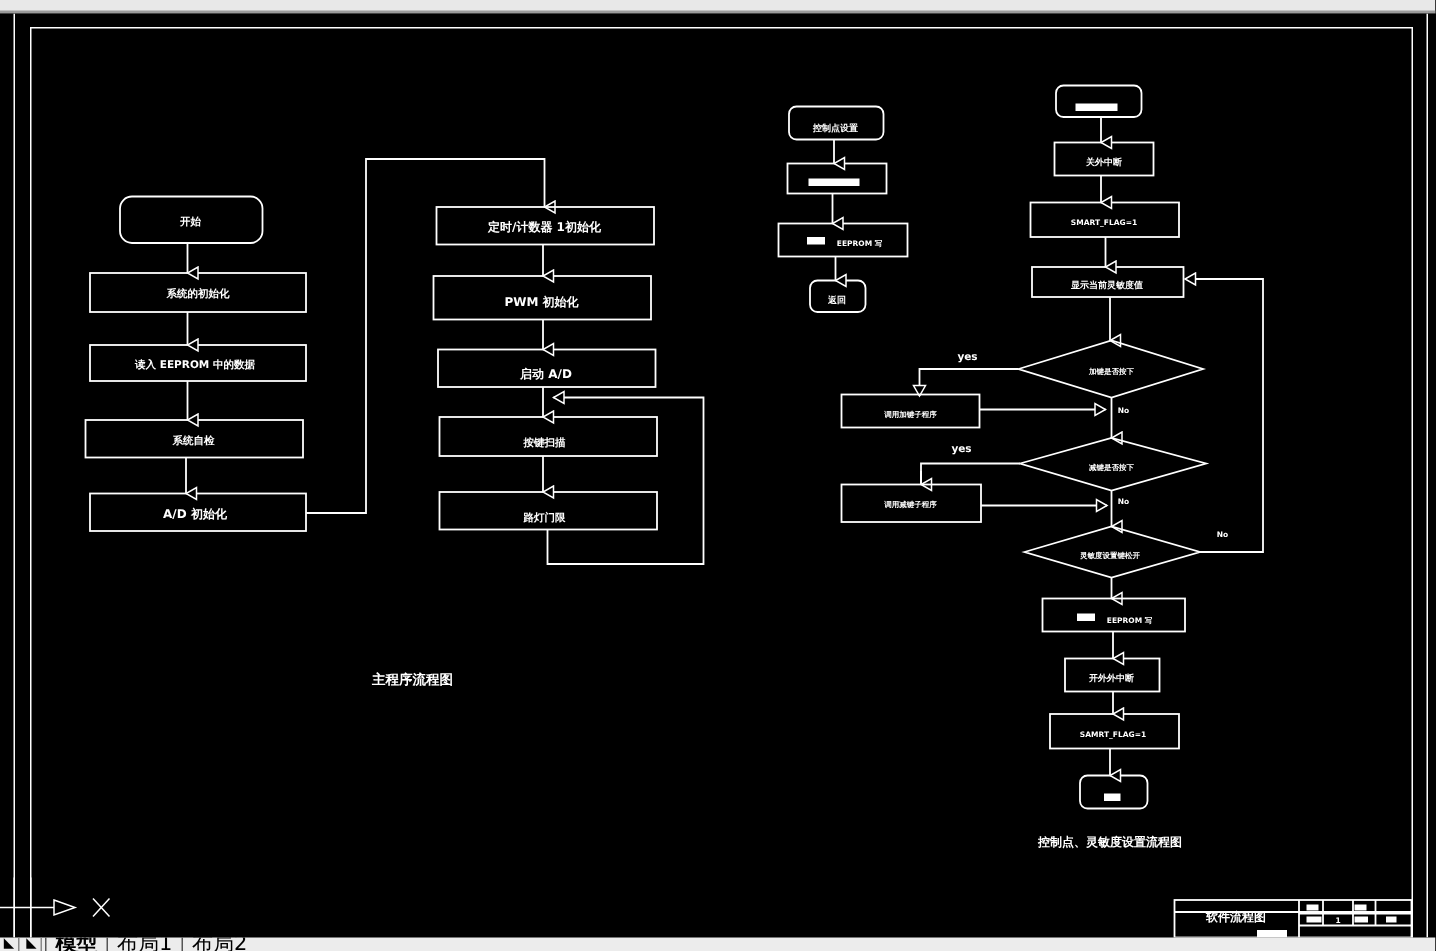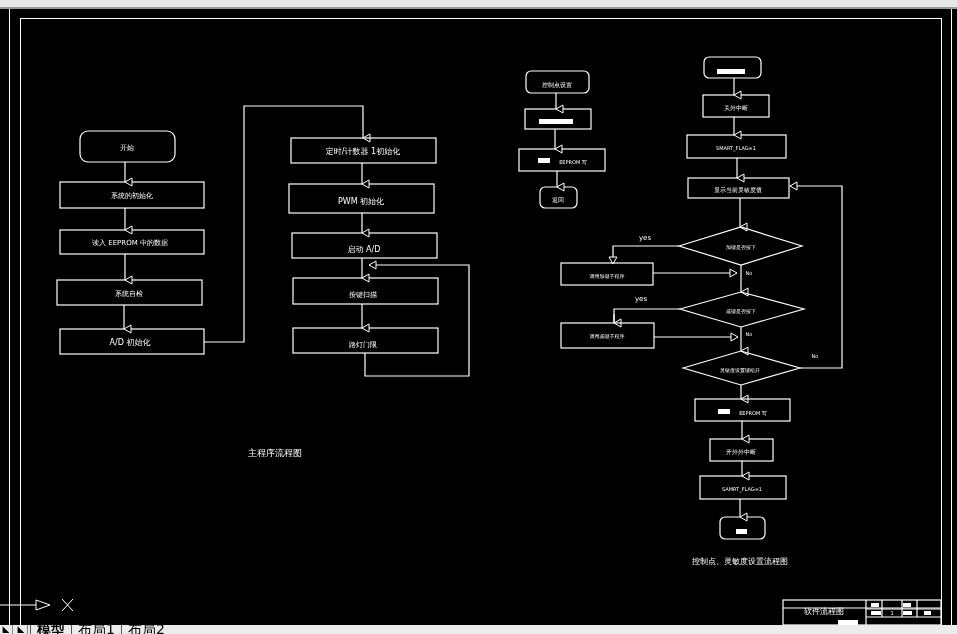--- a/index.html
+++ b/index.html
@@ -1,18 +1,18 @@
 <!DOCTYPE html>
 <html><head>
 <meta charset="utf-8">
 <style>
   html, body { margin: 0; padding: 0; }
   body { width: 957px; height: 634px; position: relative; overflow: hidden; background: #000; font-family: "DejaVu Sans", sans-serif; }
   #toolbar { position: absolute; left: 0; top: 0; width: 957px; height: 7px; background: #e8e8e8; border-bottom: 2px solid #9a9a9a; }
-  #canvas { position: absolute; left: 0; top: 9px; width: 957px; height: 616px; background: #000; }
+  #canvas { position: absolute; left: 0; top: 9px; width: 957px; height: 616px; background: #000; font-weight: bold; }
   #tabs { position: absolute; left: 0; top: 625px; width: 957px; height: 9px; background: #ececec; overflow: hidden; }
   .tabbar { position: absolute; left: 0; top: -3px; display: flex; align-items: center; font-size: 14px; color: #000; white-space: nowrap; }
   .navbtn { width: 12px; height: 12px; display: inline-flex; align-items: center; justify-content: center; font-size: 9px; border-right: 1px solid #888; margin-right: 2px; }
   .tab { padding: 0 6px; border-left: 1px solid #555; font-size: 14px; line-height: 14px; }
   .tab.active { font-weight: bold; }
   svg text { font-family: "DejaVu Sans", sans-serif; fill: #fff; }
 </style>
 </head>
 <body>
 

